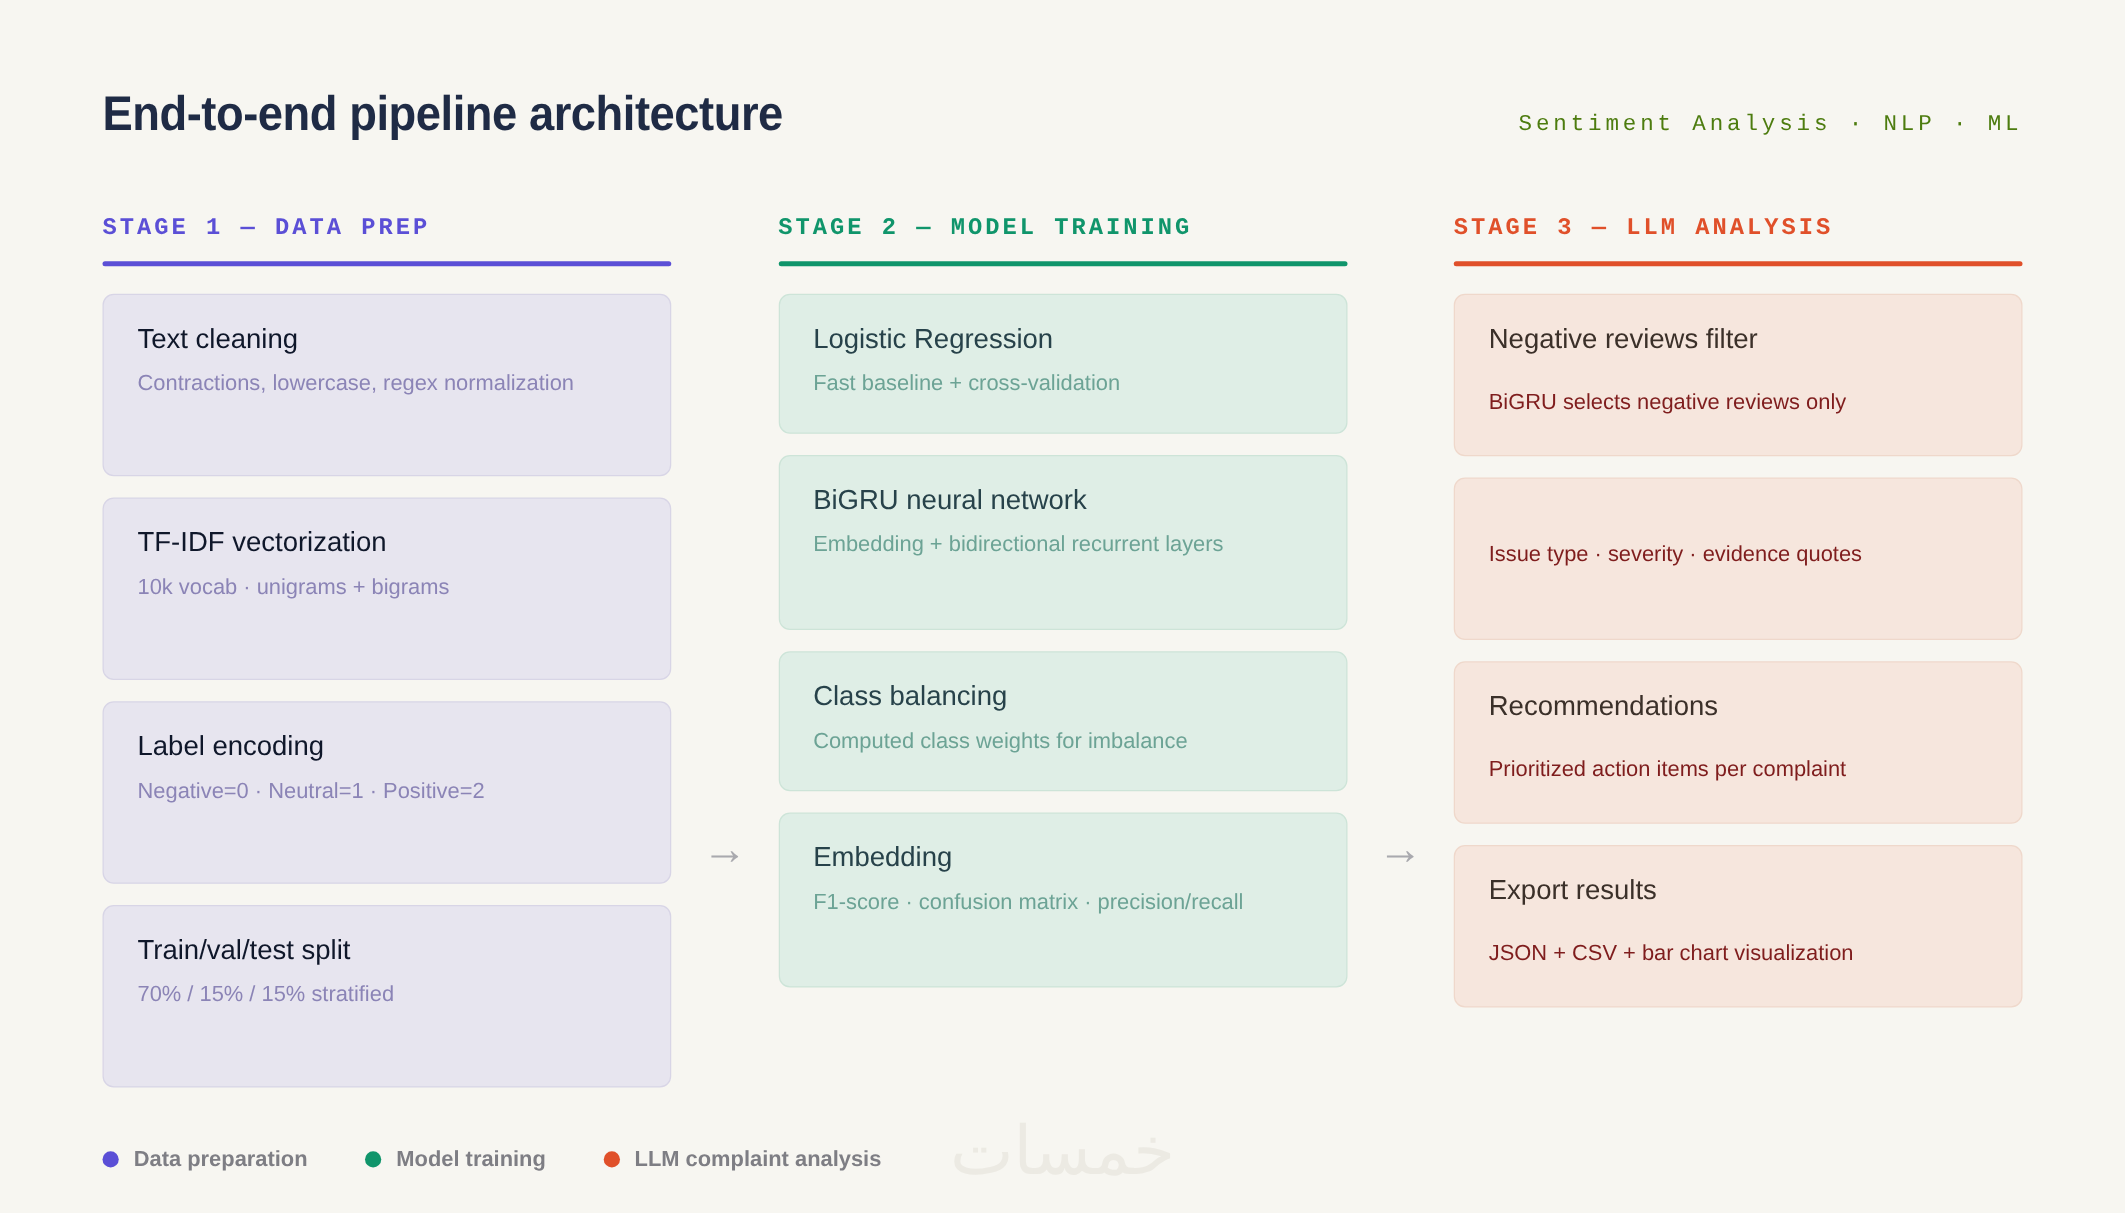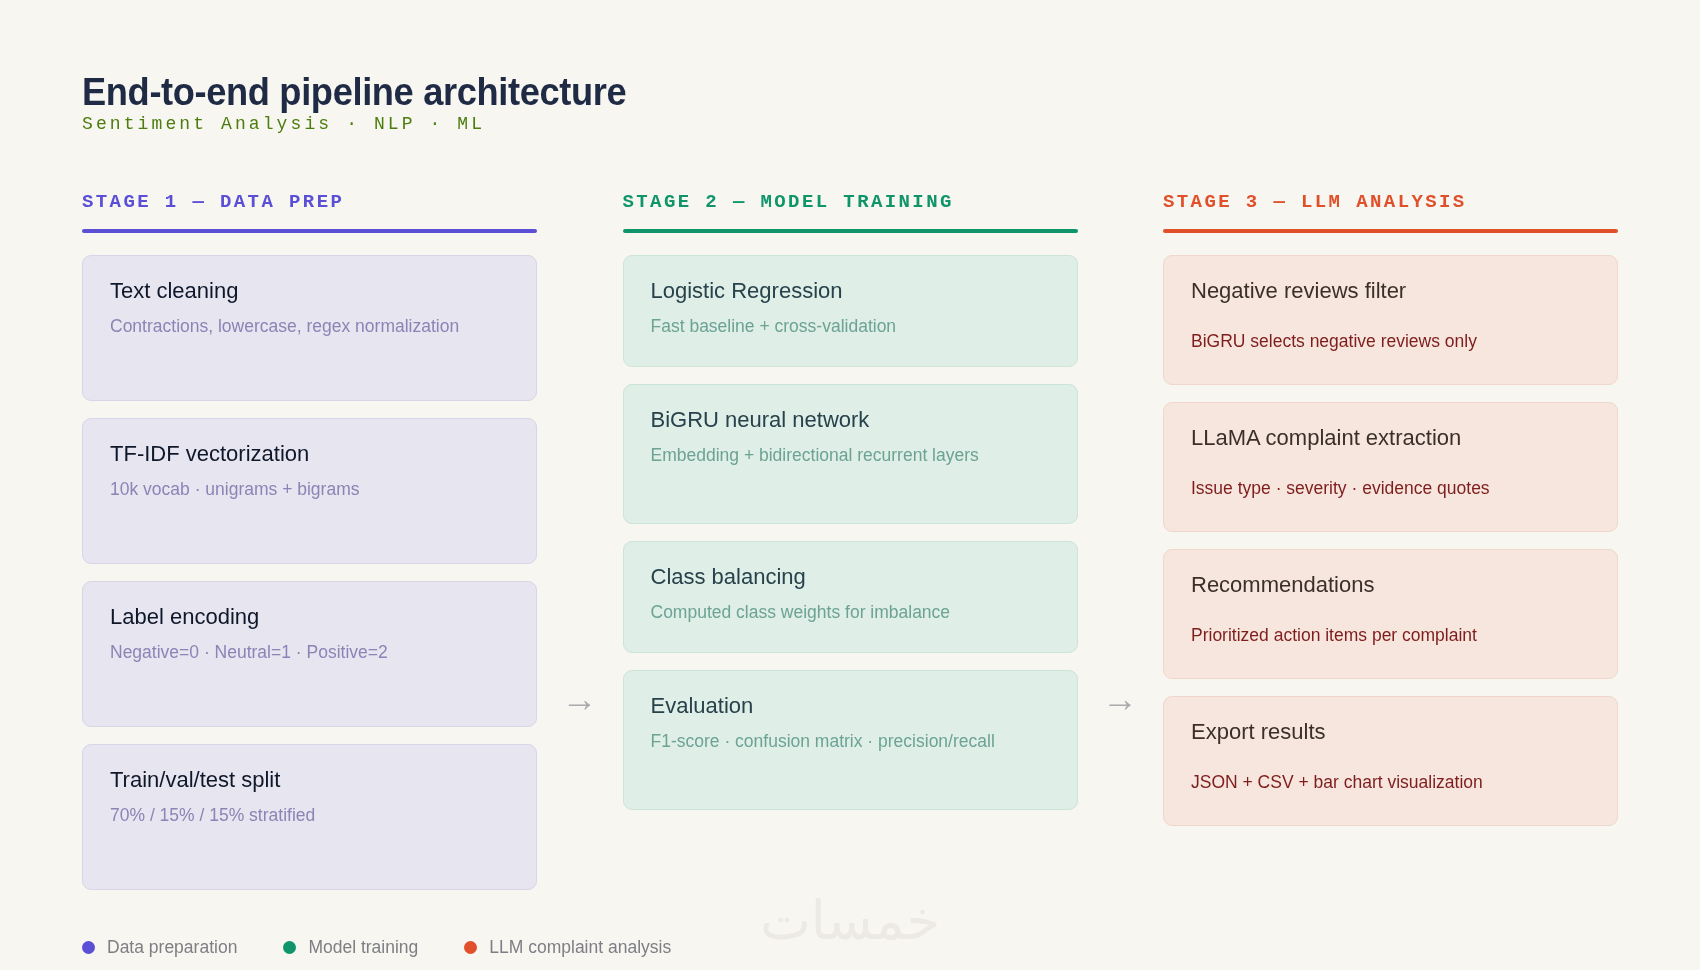--- a/index.html
+++ b/index.html
@@ -13,21 +13,20 @@
   .page{
     position:absolute;inset:0;
     padding:0 82px;
     box-sizing:border-box;
   }
 
   
   .header{
     display:flex;align-items:baseline;justify-content:space-between;
     padding-top:70px;
-    flex-direction:column;
   }
   .title{
     font-size:39px;font-weight:bold;color:#1f2b45;
     letter-spacing:-0.4px;
     transform:scaleX(0.93);transform-origin:left center;
     white-space:nowrap;
   }
   .subtitle{
     font-family:Liberation Mono, monospace;
     font-size:18px;color:#4d7c0f;letter-spacing:3.1px;
@@ -92,20 +91,21 @@
   
   .s1 .card{min-height:146px;}
   .s2 .card{min-height:112px;}
   .s3 .card{min-height:130px;}
   .s2 .card.tall{min-height:140px;}
 
   
   .legend{
     display:flex;align-items:flex-end;gap:46px;
     margin-top:30px;
+    font-weight:bold;
   }
   .legend-item{display:flex;align-items:center;gap:12px;}
   .legend-dot{width:13px;height:13px;border-radius:50%;display:block;}
   .legend-label{font-size:17.5px;color:#7e7e84;white-space:nowrap;}
 
   
   .watermark{
     position:absolute;left:0;right:0;bottom:18px;
     text-align:center;
     font-size:54px;color:#eceae3;
@@ -163,40 +163,39 @@
         </div>
         <div class="card tall">
           <p class="card-title">BiGRU neural network</p>
           <p class="card-desc">Embedding + bidirectional recurrent layers</p>
         </div>
         <div class="card">
           <p class="card-title">Class balancing</p>
           <p class="card-desc">Computed class weights for imbalance</p>
         </div>
         <div class="card tall">
-          <p class="card-title">Evaluation</p>
+          <p class="card-title">Embedding</p>
           <p class="card-desc">F1-score · confusion matrix · precision/recall</p>
         </div>
       </div>
     </div>
 
     <div class="arrow">
       <span>→</span>
     </div>
 
     <div class="col s3">
       <div class="col-head">STAGE 3 — LLM ANALYSIS</div>
       <div class="col-rule"></div>
       <div class="cards">
         <div class="card">
           <p class="card-title">Negative reviews filter</p>
           <p class="card-desc">BiGRU selects negative reviews only</p>
         </div>
         <div class="card">
-          <p class="card-title">LLaMA complaint extraction</p>
           <p class="card-desc">Issue type · severity · evidence quotes</p>
         </div>
         <div class="card">
           <p class="card-title">Recommendations</p>
           <p class="card-desc">Prioritized action items per complaint</p>
         </div>
         <div class="card">
           <p class="card-title">Export results</p>
           <p class="card-desc">JSON + CSV + bar chart visualization</p>
         </div>

